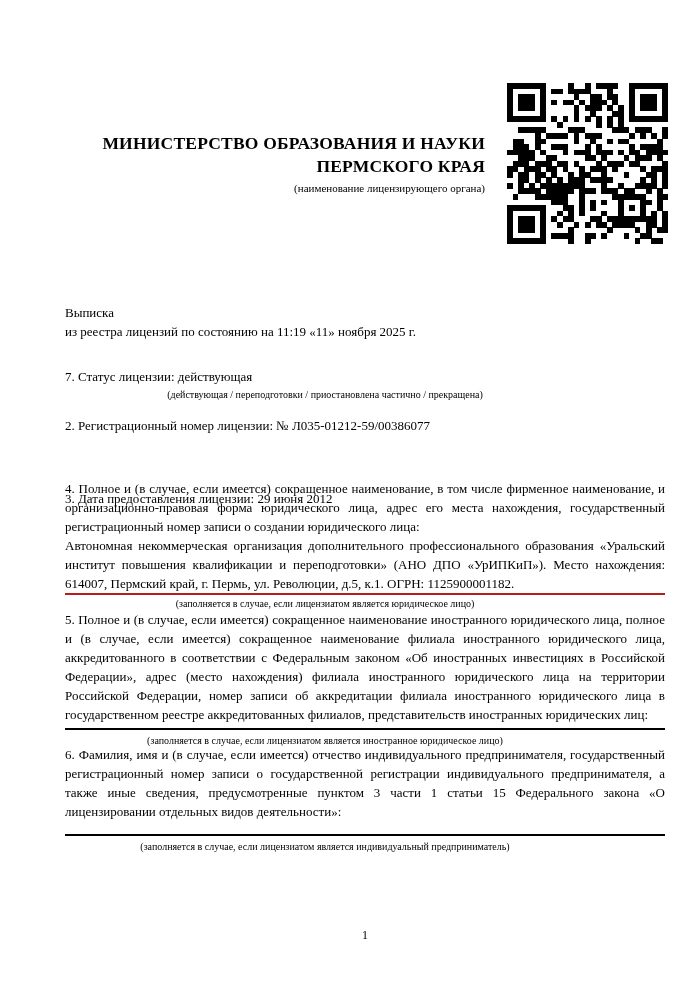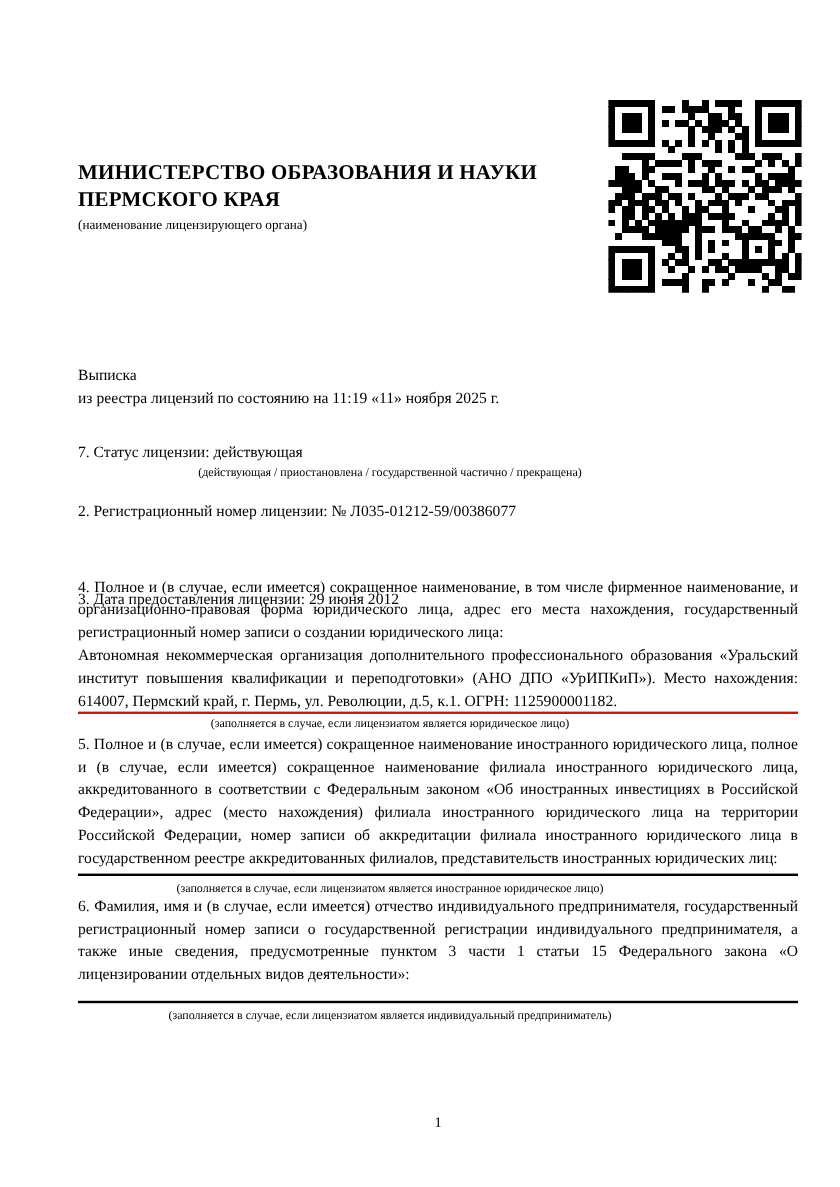--- a/index.html
+++ b/index.html
@@ -11,21 +11,21 @@
     color: #000000;
     font-family: "Liberation Serif", "DejaVu Serif", serif;
     font-size: 13px;
     overflow: hidden;
   }
   .abs { position: absolute; }
 
   
   .ministry {
     left: 65px; top: 132px; width: 420px;
-    text-align: left;
+    text-align: right;
   }
   .ministry-line {
     font-weight: bold;
     font-size: 17.5px;
     line-height: 23px;
     letter-spacing: 0.2px;
   }
   .ministry-caption {
     font-size: 11px;
     line-height: 12px;
@@ -508,21 +508,21 @@
       <rect x="149.90" y="155.45" width="5.80" height="5.80"></rect>
     </svg>
 
   <div class="abs doc-title">
     <div>Выписка</div>
     <div>из реестра лицензий по состоянию на 11:19 «11» ноября 2025 г.</div>
   </div>
 
   <div class="abs item item-1">
     <div>7. Статус лицензии: действующая</div>
-    <div class="caption caption-gap">(действующая / приостановлена / государственной частично / прекращена)</div>
+    <div class="caption caption-gap">(действующая / переподготовки / приостановлена частично / прекращена)</div>
   </div>
 
   <div class="abs item item-2">
     <div>2. Регистрационный номер лицензии: № Л035-01212-59/00386077</div>
   </div>
 
   <div class="abs item item-3">
     <div>3. Дата предоставления лицензии: 29 июня 2012</div>
   </div>
 

